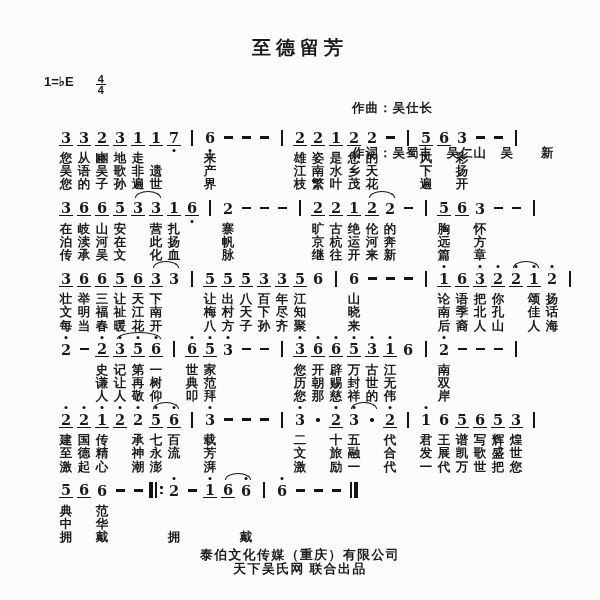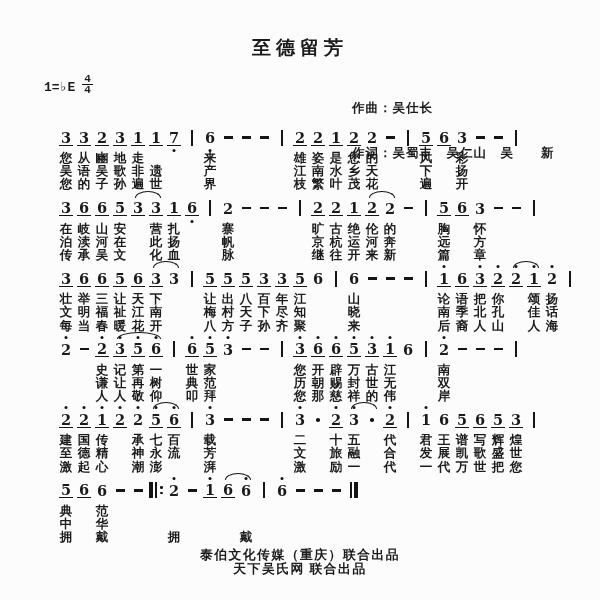--- a/index.html
+++ b/index.html
@@ -1,22 +1,22 @@
 <!DOCTYPE html>
 <html><head>
 <meta charset="utf-8">
 <style>
   *{margin:0;padding:0;box-sizing:border-box}
   html,body{width:600px;height:600px}
   body{background:#f6f6f6;font-family:"Liberation Serif",serif;color:#1b1b1b}
   .page{position:absolute;left:0;top:0;width:600px;height:600px;background:#fcfcfc;overflow:hidden}
   .title{position:absolute;top:35px;left:0;width:100%;text-align:center;
          font-size:19px;font-weight:600;letter-spacing:5px}
-  .keysig{position:absolute;left:44px;top:74px;display:flex;align-items:flex-end;gap:5px;
-          font-family:Liberation Mono, monospace;font-size:13px;font-weight:700}
+  .keysig{position:absolute;left:44px;top:74px;display:flex;align-items:flex-start;gap:20px;
+          font-family:Liberation Sans, sans-serif;font-size:13px;font-weight:700}
   .timesig{display:inline-flex;flex-direction:column;align-items:center;
            font-size:11px;line-height:10px;font-weight:700;margin-left:2px}
   .timesig .num{border-bottom:1.2px solid #111;padding:0 2px}
   .credits{position:absolute;left:352px;top:71px;font-size:12.5px;font-weight:700;
            line-height:15px;white-space:pre;letter-spacing:1px}
   .systems{position:absolute;left:57px;top:121px;width:540px}
   .system{margin-bottom:0}
   .notation-row{display:flex;height:17px;margin-top:8px;margin-bottom:6px;position:relative}
   .cell{width:18px;height:17px;display:flex;justify-content:center;align-items:center;position:relative}
   .note{font-family:"DejaVu Serif",serif;font-weight:700;font-size:14.5px;line-height:15px;padding:0 2px}
@@ -1087,17 +1087,17 @@
           <div class="lyric-cell"></div>
           <div class="lyric-cell"></div>
           <div class="lyric-cell"></div>
           <div class="lyric-cell"></div>
           <div class="lyric-cell"></div>
         </div>
       </div>
     </div>
 
   <div class="footer">
-    <div>泰伯文化传媒（重庆）联合出品</div>
+    <div>泰伯文化传媒（重庆）有限公司</div>
     <div>天下吴氏网 联合出品</div>
   </div>
 
 </div>
 
 </body></html>

